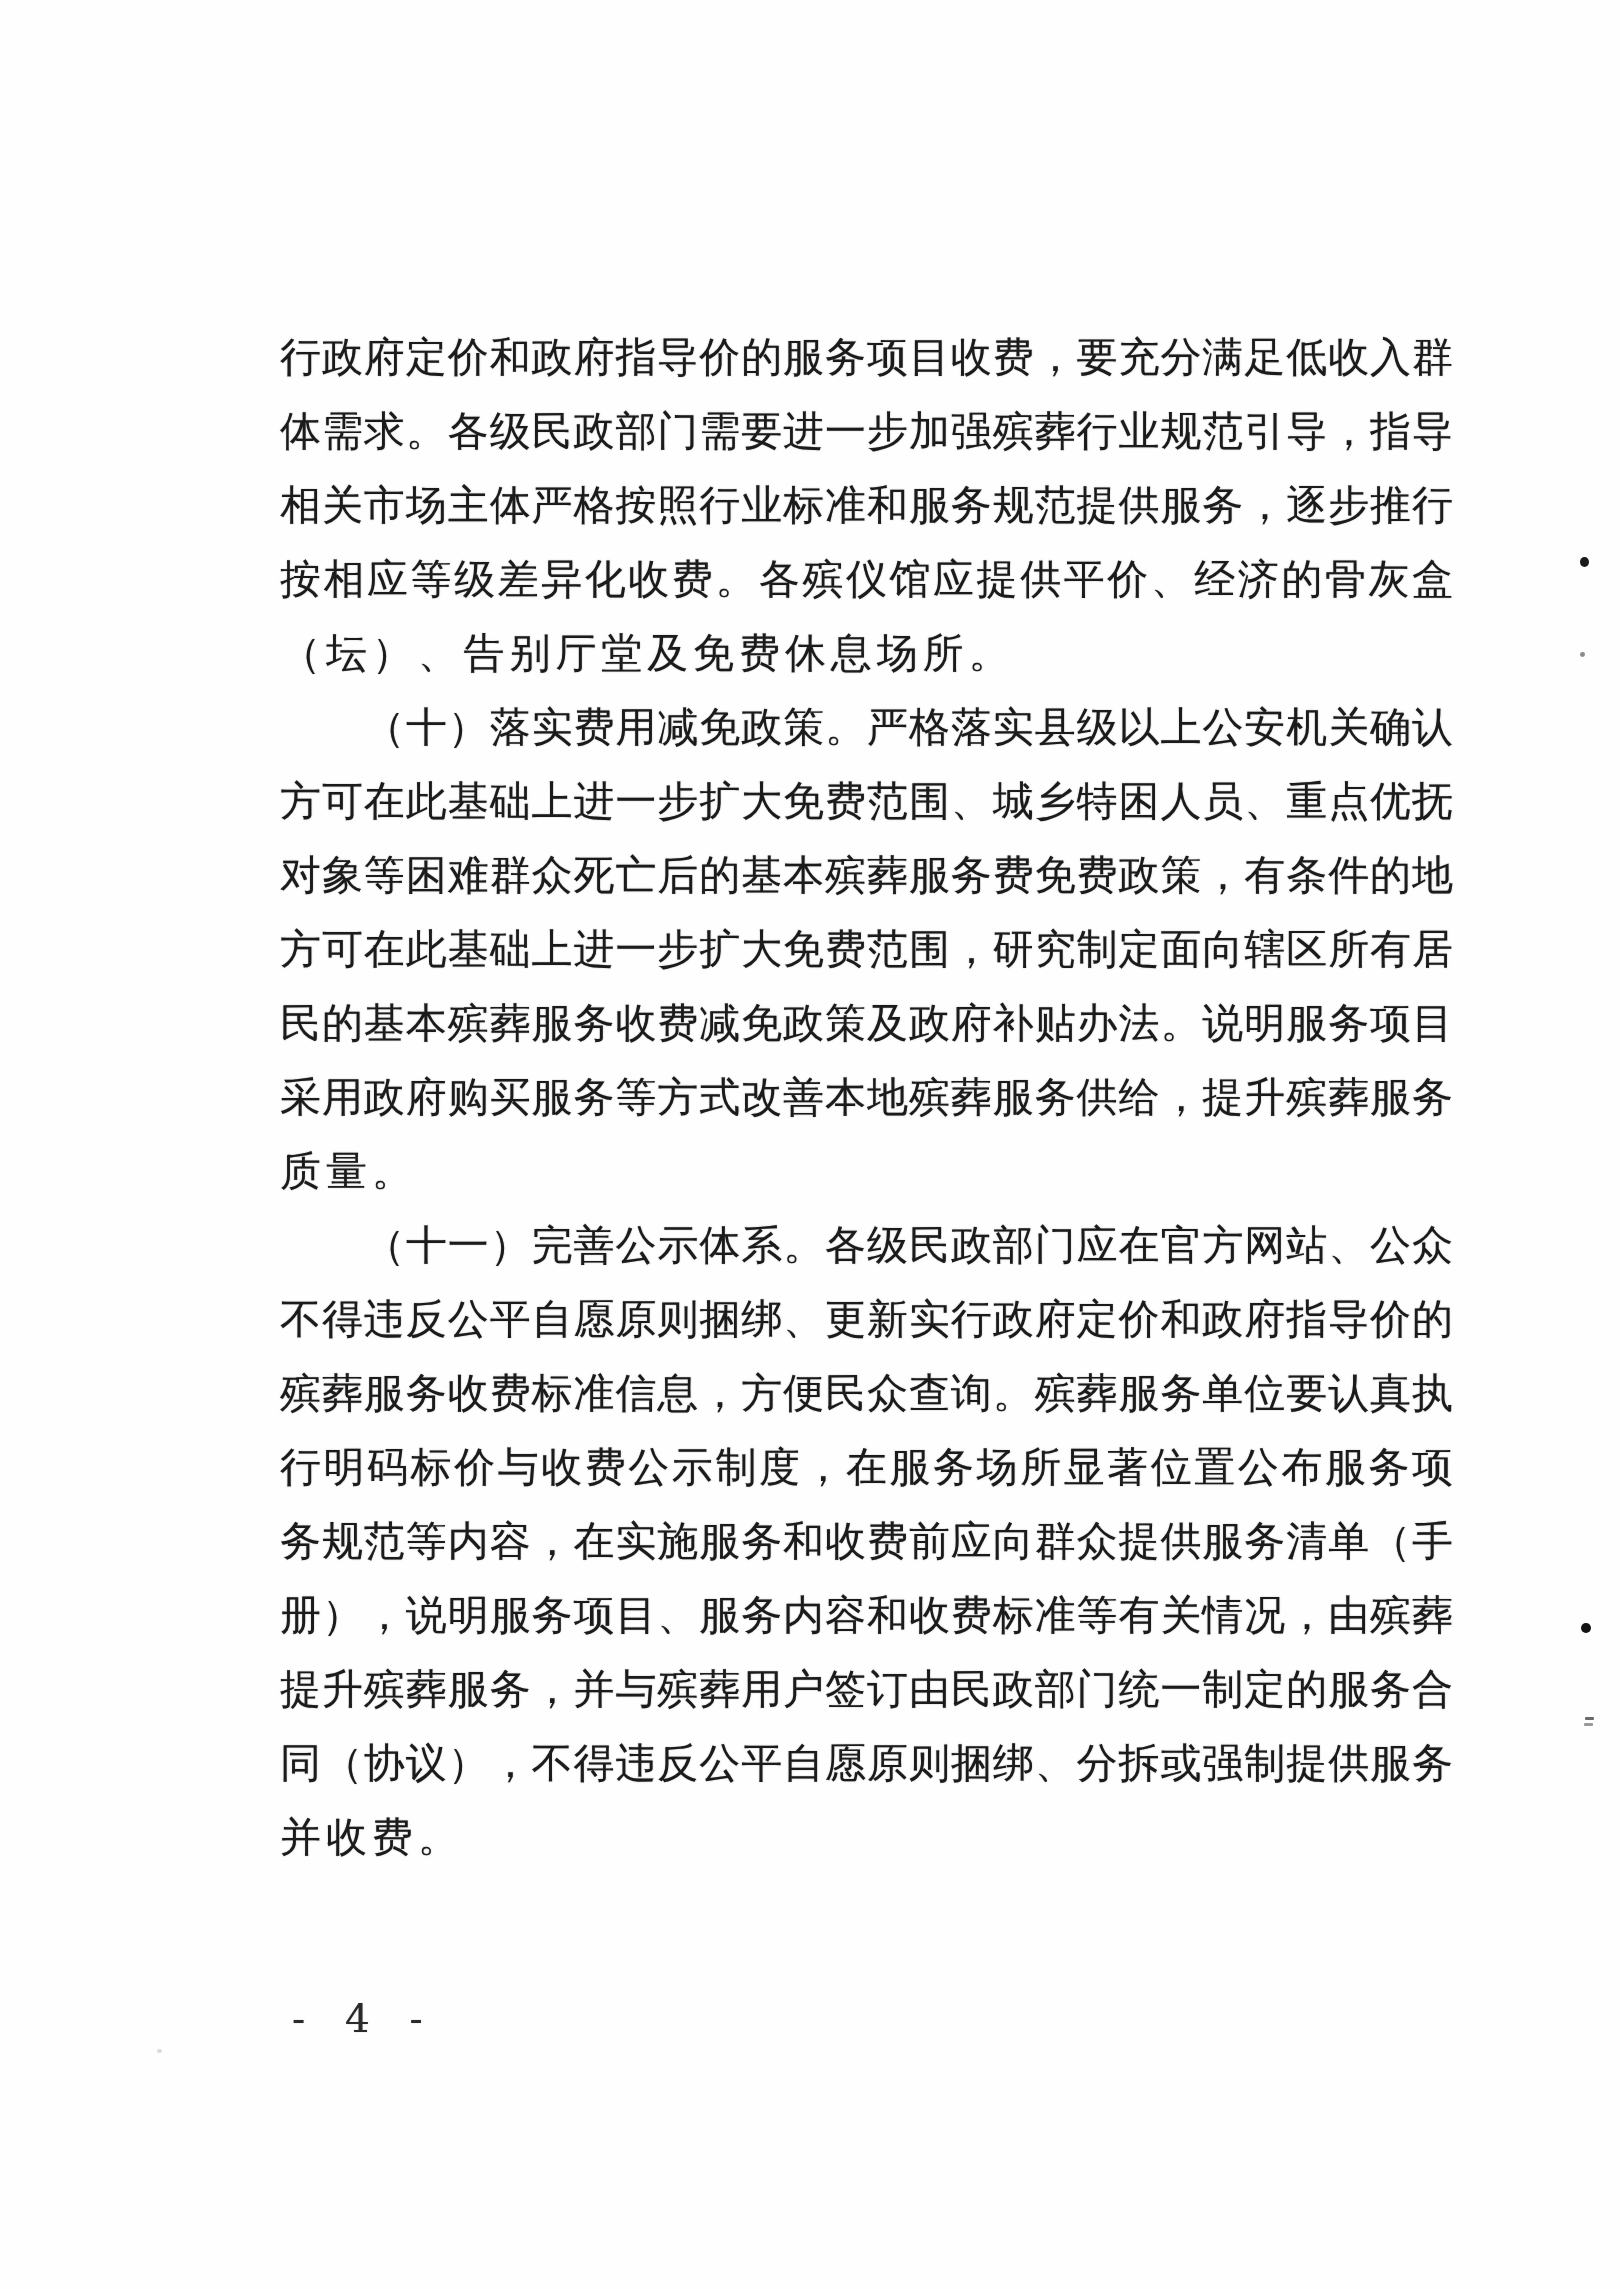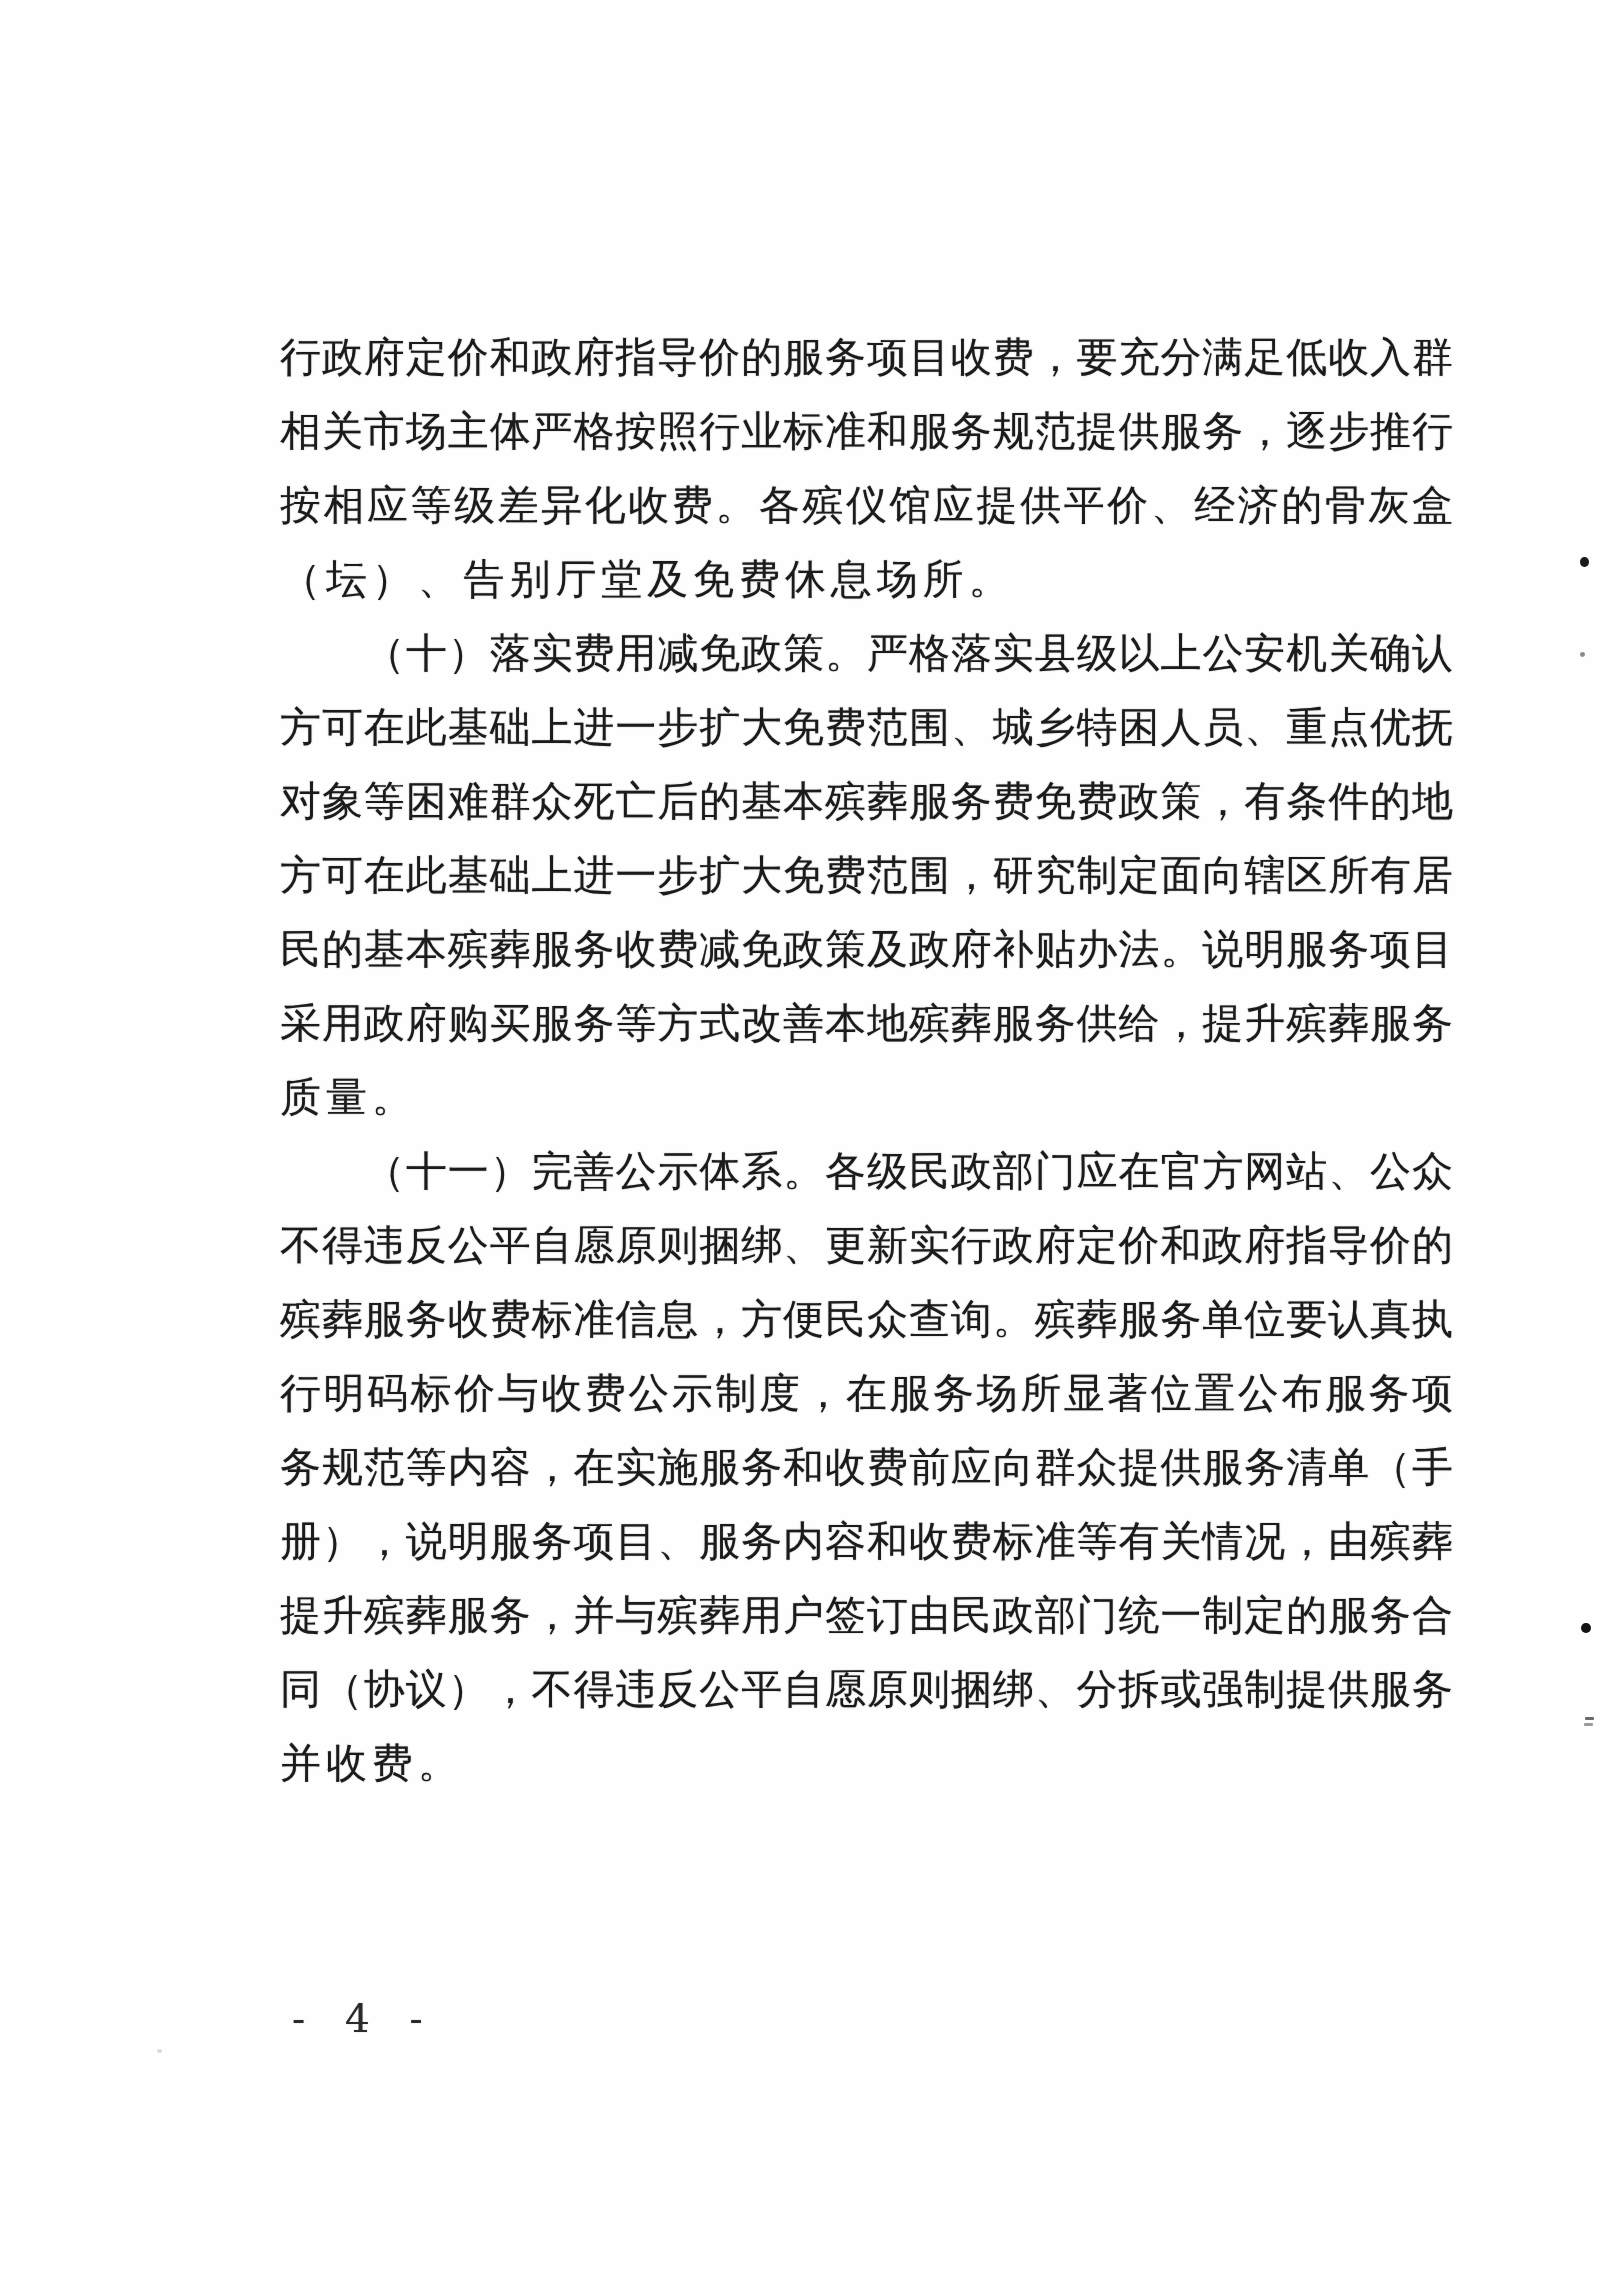--- a/index.html
+++ b/index.html
@@ -63,20 +63,21 @@
               border-radius: 1px; box-shadow: -1px 5.9px 0 0 #9a9a9a; }
   .speck.s5 { left: 157px;  top: 2049px; width: 4.9px;  height: 3.9px;  background: #d9d9d9; }
 </style>
 </head>
 <body>
 
 <div class="page">
 
   <div class="doc" id="doc-body">
       <div class="line">行政府定价和政府指导价的服务项目收费，要充分满足低收入群</div>
+      <div class="line">体需求。各级民政部门需要进一步加强殡葬行业规范引导，指导</div>
       <div class="line">相关市场主体严格按照行业标准和服务规范提供服务，逐步推行</div>
       <div class="line">按相应等级差异化收费。各殡仪馆应提供平价、经济的骨灰盒</div>
       <div class="line short">（坛）、告别厅堂及免费休息场所。</div>
       <div class="line indent">（十）落实费用减免政策。严格落实县级以上公安机关确认</div>
       <div class="line">方可在此基础上进一步扩大免费范围、城乡特困人员、重点优抚</div>
       <div class="line">对象等困难群众死亡后的基本殡葬服务费免费政策，有条件的地</div>
       <div class="line">方可在此基础上进一步扩大免费范围，研究制定面向辖区所有居</div>
       <div class="line">民的基本殡葬服务收费减免政策及政府补贴办法。说明服务项目</div>
       <div class="line">采用政府购买服务等方式改善本地殡葬服务供给，提升殡葬服务</div>
       <div class="line short">质量。</div>

